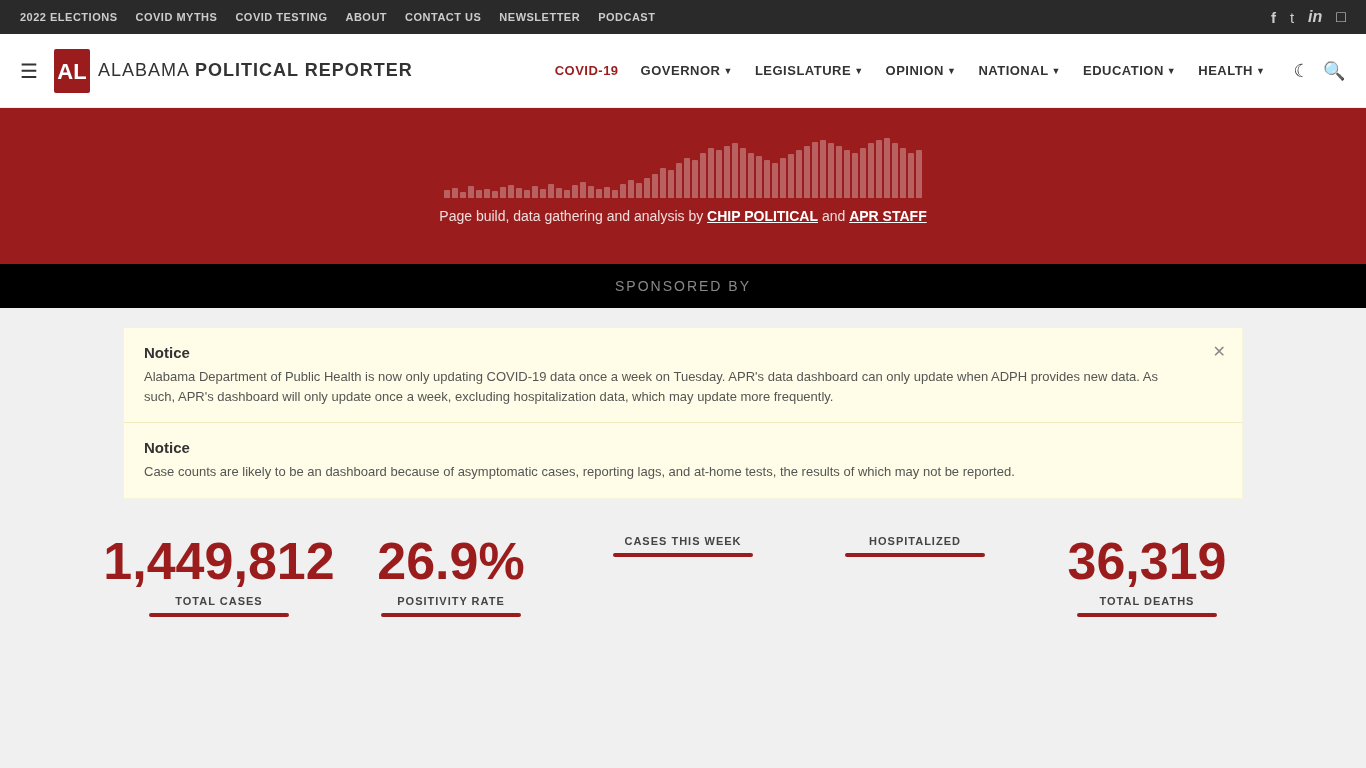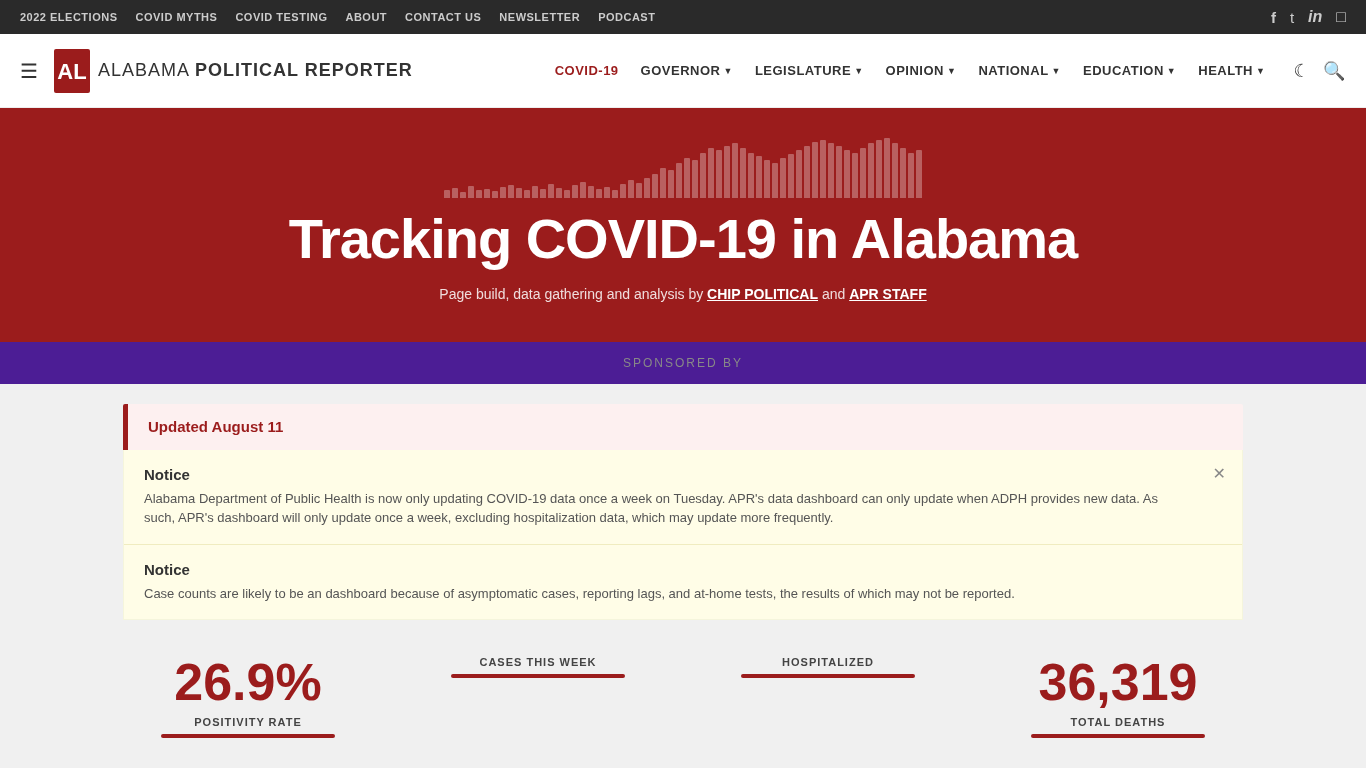--- a/index.html
+++ b/index.html
@@ -123,24 +123,24 @@
       font-size: 14px;
     }
     .hero-subtitle a {
       color: #fff;
       font-weight: 700;
       text-decoration: underline;
     }
 
     
     .sponsored-bar {
-      background: #4c1d95;
+      background: #000000;
       text-align: center;
       padding: 14px;
-      font-size: 12px;
+      font-size: 14px;
       color: #888;
       letter-spacing: 2px;
       text-transform: uppercase;
     }
 
     
     .content-area {
       max-width: 1160px;
       margin: 0 auto;
       padding: 20px 20px 0;
@@ -335,56 +335,57 @@
       <div class="bar" style="height: 45px;"></div>
       <div class="bar" style="height: 50px;"></div>
       <div class="bar" style="height: 55px;"></div>
       <div class="bar" style="height: 58px;"></div>
       <div class="bar" style="height: 60px;"></div>
       <div class="bar" style="height: 55px;"></div>
       <div class="bar" style="height: 50px;"></div>
       <div class="bar" style="height: 45px;"></div>
       <div class="bar" style="height: 48px;"></div>
     </div>
-  <h1 class="hero-title">Tracking COVID-19 in Alabama</h1>
   <p class="hero-subtitle">
     <span>Page build, data gathering and analysis by </span>
     <a href="#">CHIP POLITICAL</a>
     <span> and </span>
     <a href="#">APR STAFF</a>
   </p>
 </div>
 
 <div class="sponsored-bar">
   <span>SPONSORED BY</span>
 </div>
 
 <div class="content-area">
 
-  <div class="updated-notice">
-    <span class="updated-label">Updated August 11</span>
-  </div>
 
   <div class="notice-container">
     <button class="close-btn">✕</button>
     <div id="notices-wrapper">
         <div class="notice-box">
     <div class="notice-title">Notice</div>
     <div class="notice-text">Alabama Department of Public Health is now only updating COVID-19 data once a week on Tuesday. APR's data dashboard can only update when ADPH provides new data. As such, APR's dashboard will only update once a week, excluding hospitalization data, which may update more frequently.</div>
   </div>
         <div class="notice-box">
     <div class="notice-title">Notice</div>
     <div class="notice-text">Case counts are likely to be an dashboard because of asymptomatic cases, reporting lags, and at-home tests, the results of which may not be reported.</div>
   </div>
       </div>
   </div>
 </div>
 
 <div class="stats-row" id="stats-row">
     <div class="stat-item">
+    <div class="stat-number">1,449,812</div>
+    <div class="stat-label">TOTAL CASES</div>
+    <div class="stat-bar"></div>
+  </div>
+    <div class="stat-item">
     <div class="stat-number">26.9%</div>
     <div class="stat-label">POSITIVITY RATE</div>
     <div class="stat-bar"></div>
   </div>
     <div class="stat-item">
     <div class="stat-label">CASES THIS WEEK</div>
     <div class="stat-bar"></div>
   </div>
     <div class="stat-item">
     <div class="stat-label">HOSPITALIZED</div>

